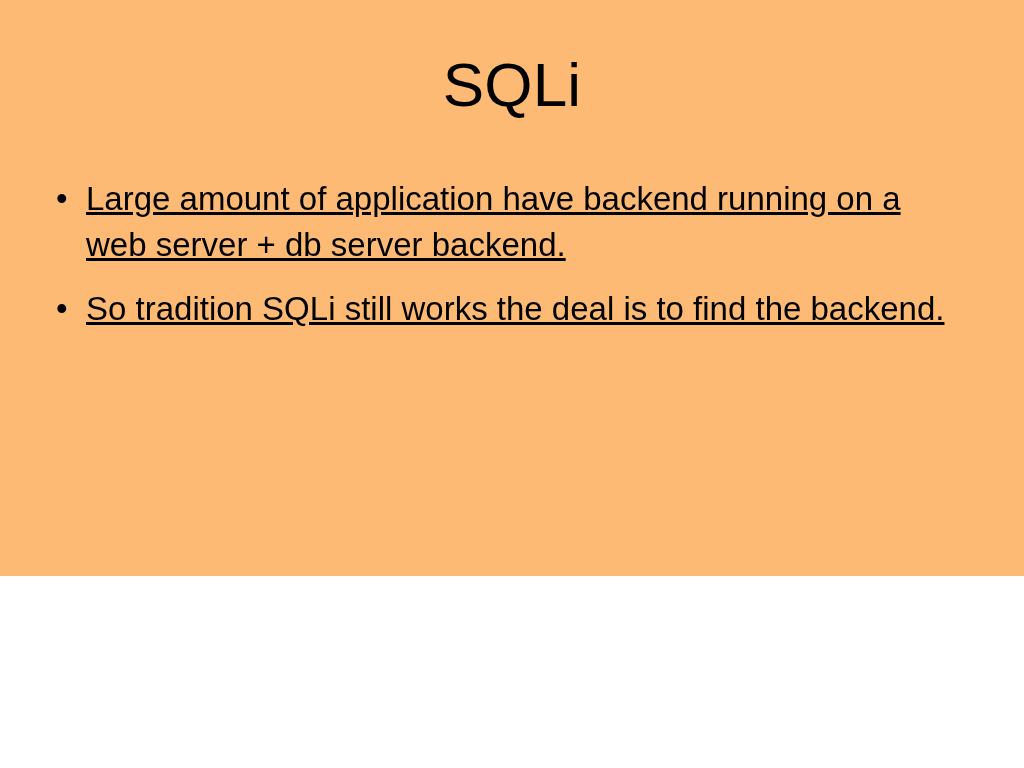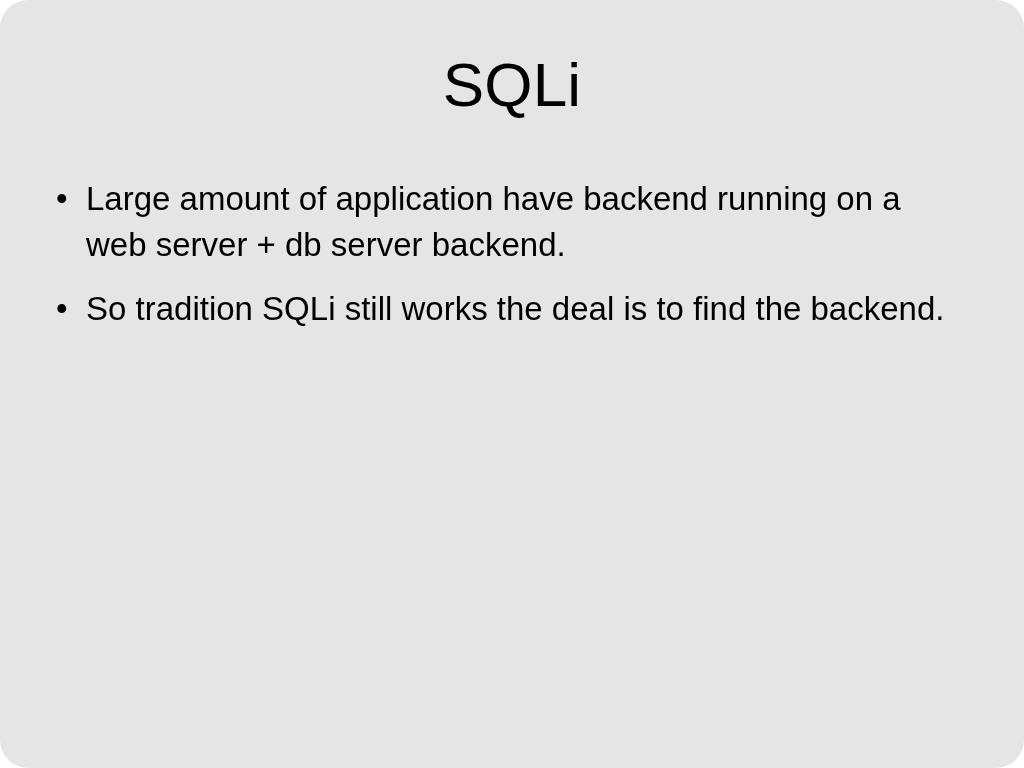--- a/index.html
+++ b/index.html
@@ -8,25 +8,24 @@
     padding: 0;
     background: #ffffff;
   }
   body {
     font-family: "Liberation Sans", sans-serif;
     color: #000000;
   }
   .slide {
     position: relative;
     width: 1024px;
-    height: 768px;
-    background: #e5e5e5;
+    height: 576px;
+    background: #fdba74;
     overflow: hidden;
     box-sizing: border-box;
-    border-radius: 28px;
   }
   .slide-title {
     position: absolute;
     left: 0;
     top: 52px;
     width: 1024px;
     text-align: center;
     font-size: 62px;
     line-height: 1.05;
     font-weight: normal;
@@ -63,20 +62,21 @@
     left: 12px;
     top: 0;
     width: 18px;
     font-size: 33px;
     line-height: 46px;
     text-align: left;
     color: #000000;
   }
   .bullet-text {
     display: block;
+    text-decoration: underline;
   }
 </style>
 </head>
 <body>
 
 <div class="slide">
 
   <h1 class="slide-title">SQLi</h1>
 
   <div class="slide-body">

